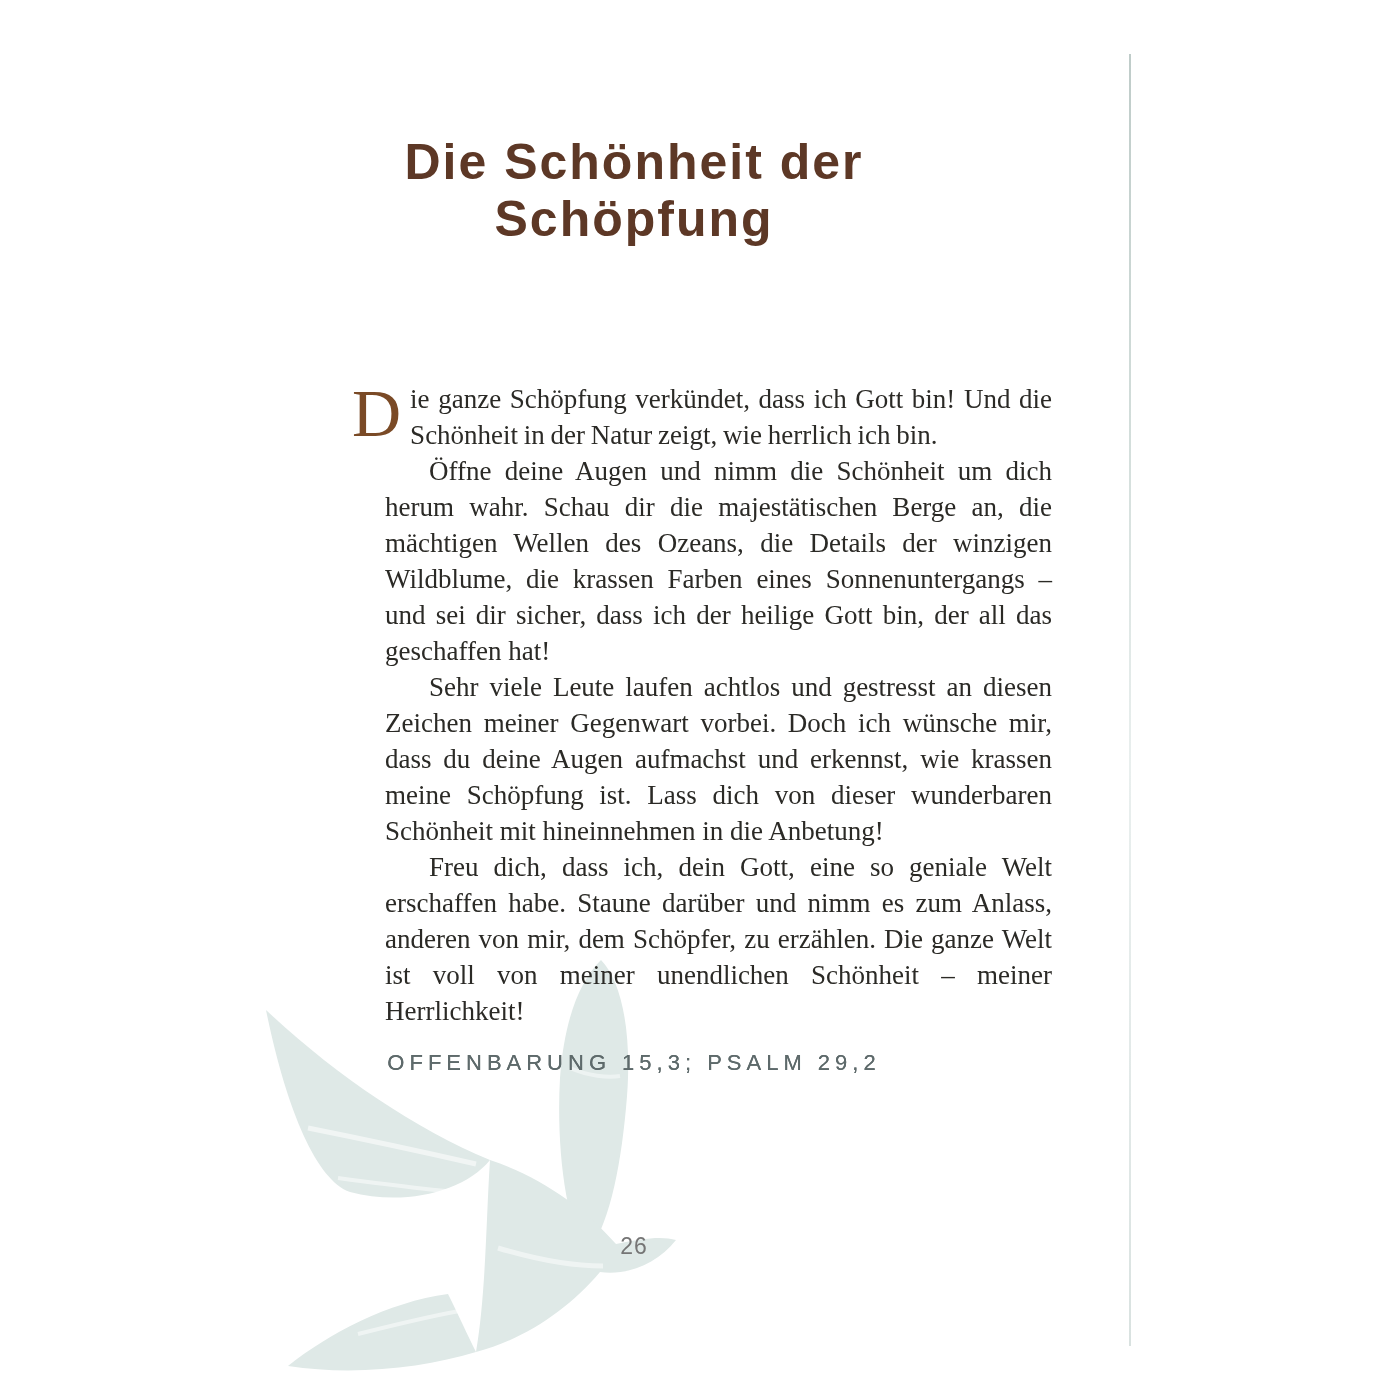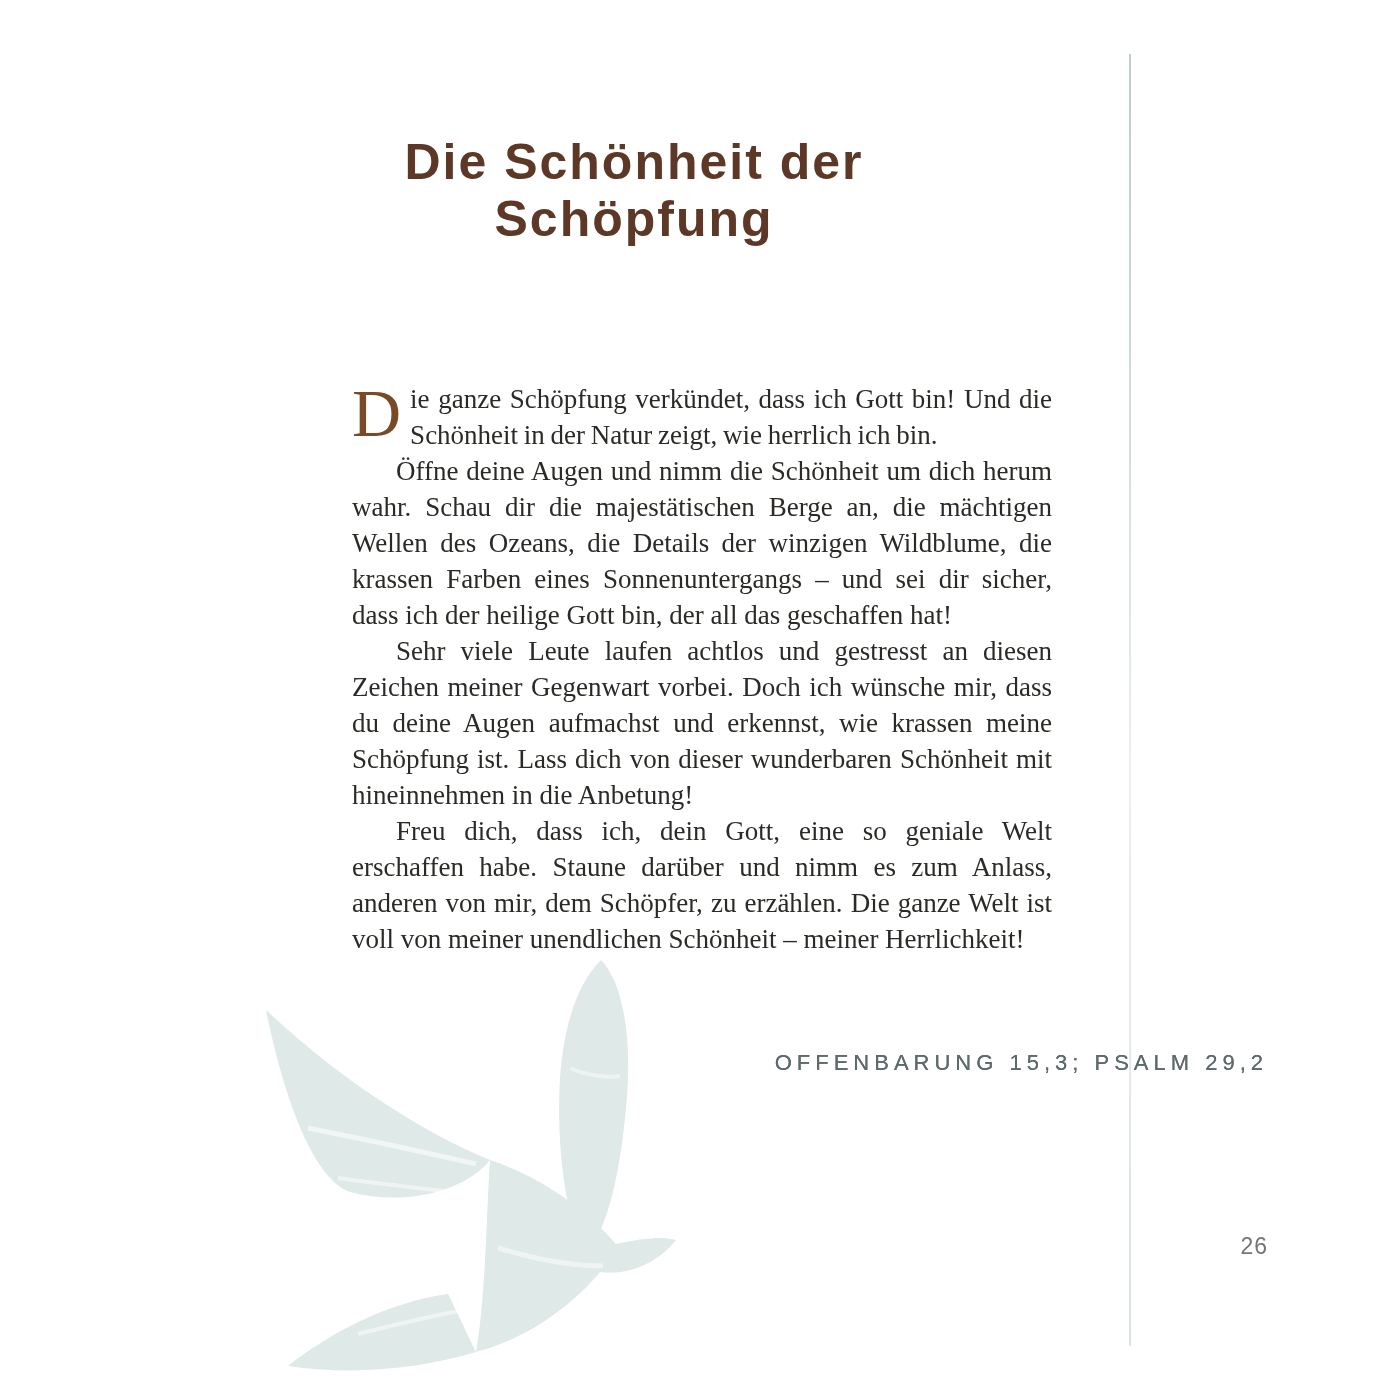--- a/index.html
+++ b/index.html
@@ -52,47 +52,47 @@
     top:381px;left:352px;
     width:700px;
     font-size:27px;
     line-height:36px;
     color:var(--c-body);
     text-align:justify;
     hyphens:auto;
     -webkit-hyphens:auto;
   }
   .body p{margin:0;}
-  .body p + p{text-indent:44px;}
+  .body p + p{text-indent:44px;margin-left:33px;}
   .body p.first{word-spacing:-1px;}
   .dropcap{
     float:left;
     font-family:"Liberation Serif", serif;
     font-size:68px;
     line-height:54px;
     padding:5px 9px 0 0;
     color:var(--c-dropcap);
     font-weight:400;
   }
   .reference{
     position:absolute;
     top:1050px;left:0;
     width:100%;
-    text-align:right;
+    text-align:center;
     font-family:"Liberation Sans", sans-serif;
     font-size:22px;
     letter-spacing:5px;
     color:var(--c-ref);
     text-shadow:0 0 0.5px currentColor;
   }
   .page-number{
     position:absolute;
     top:1233px;left:0;
     width:100%;
-    text-align:right;
+    text-align:center;
     font-family:"Liberation Sans", sans-serif;
     font-size:23px;
     letter-spacing:1px;
     color:var(--c-pagenum);
   }
 </style>
 </head>
 <body>
 
 <div class="page">

